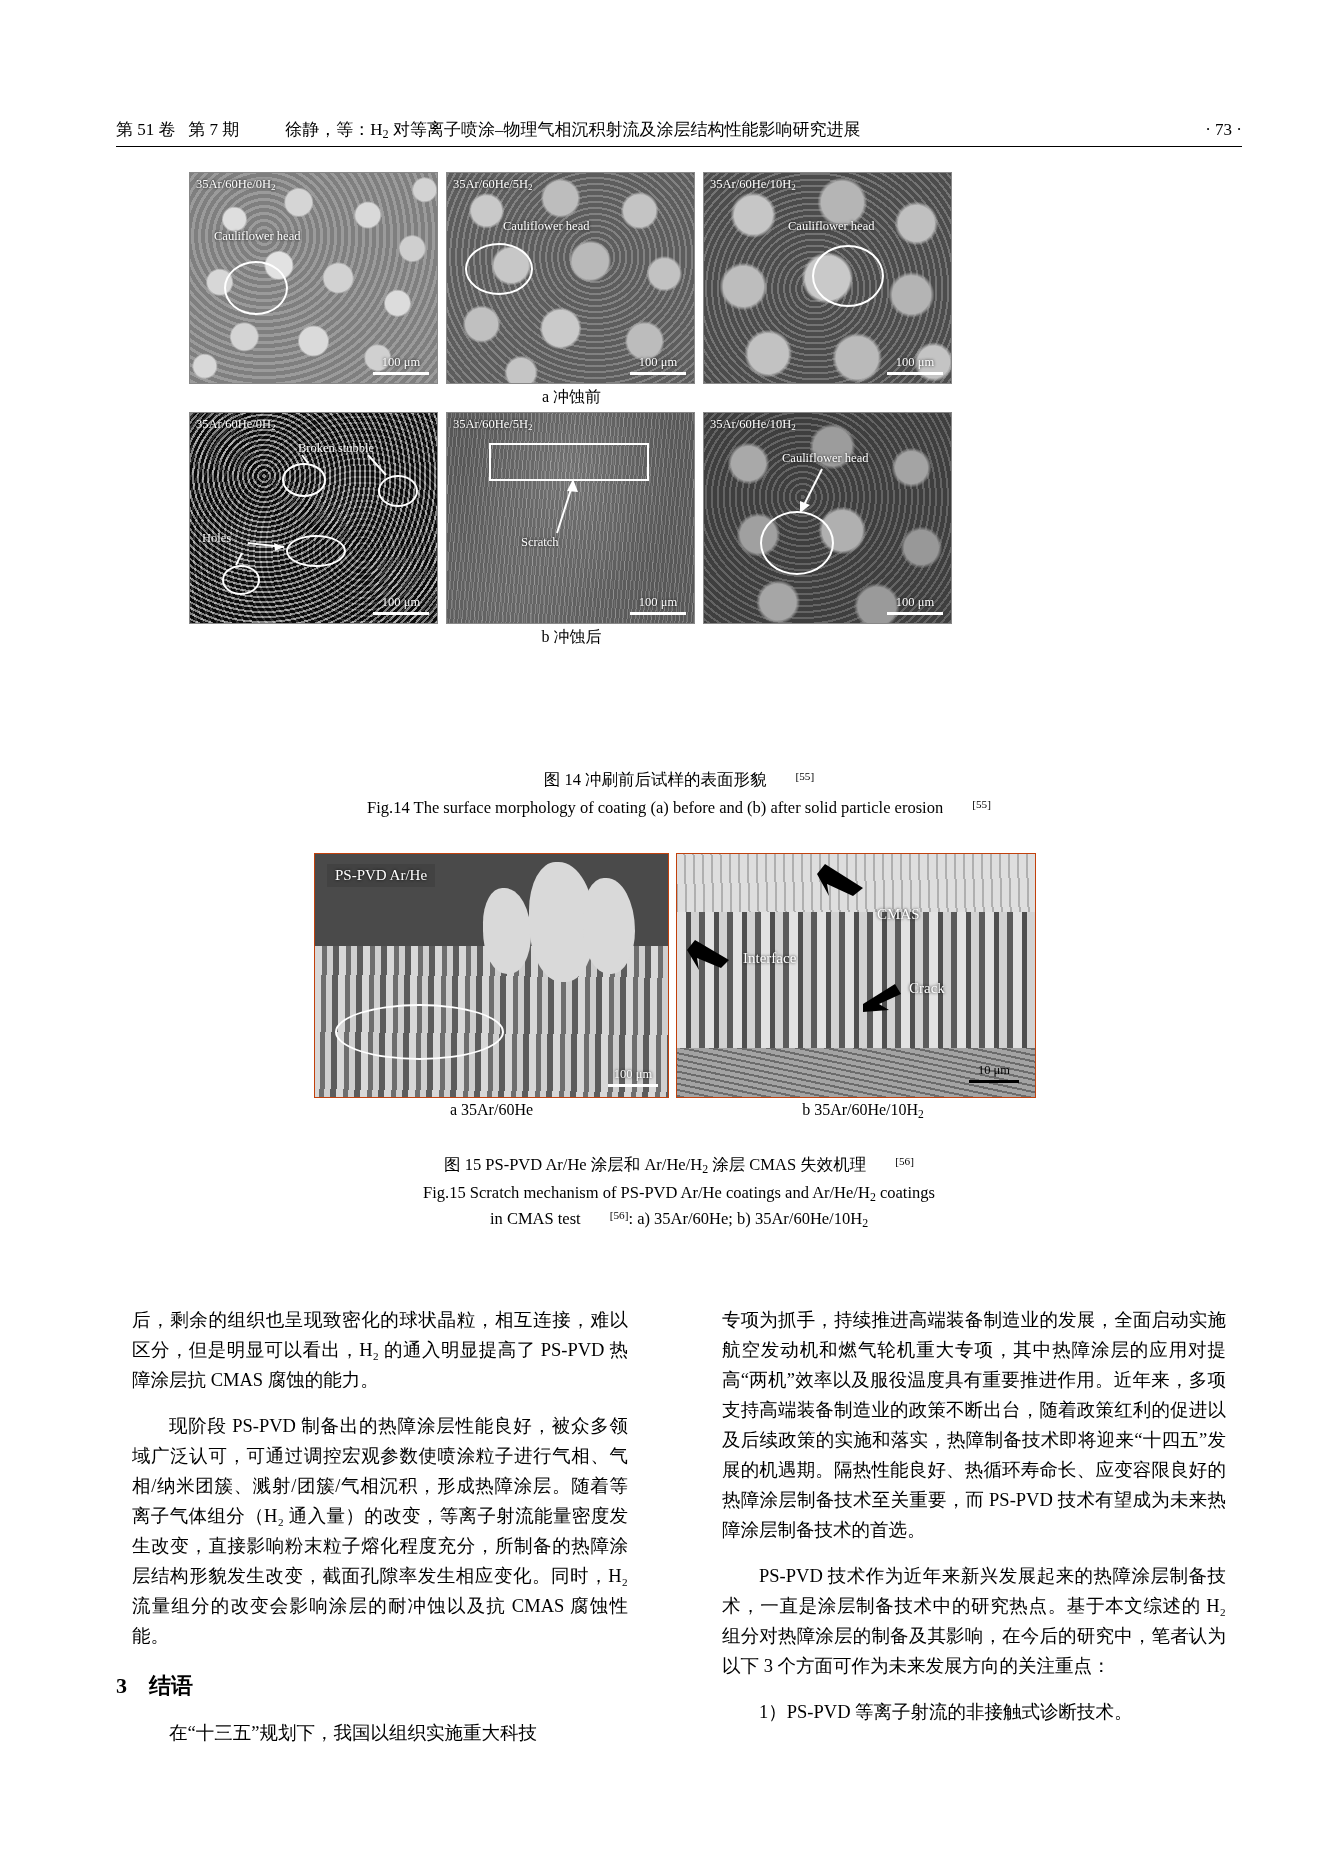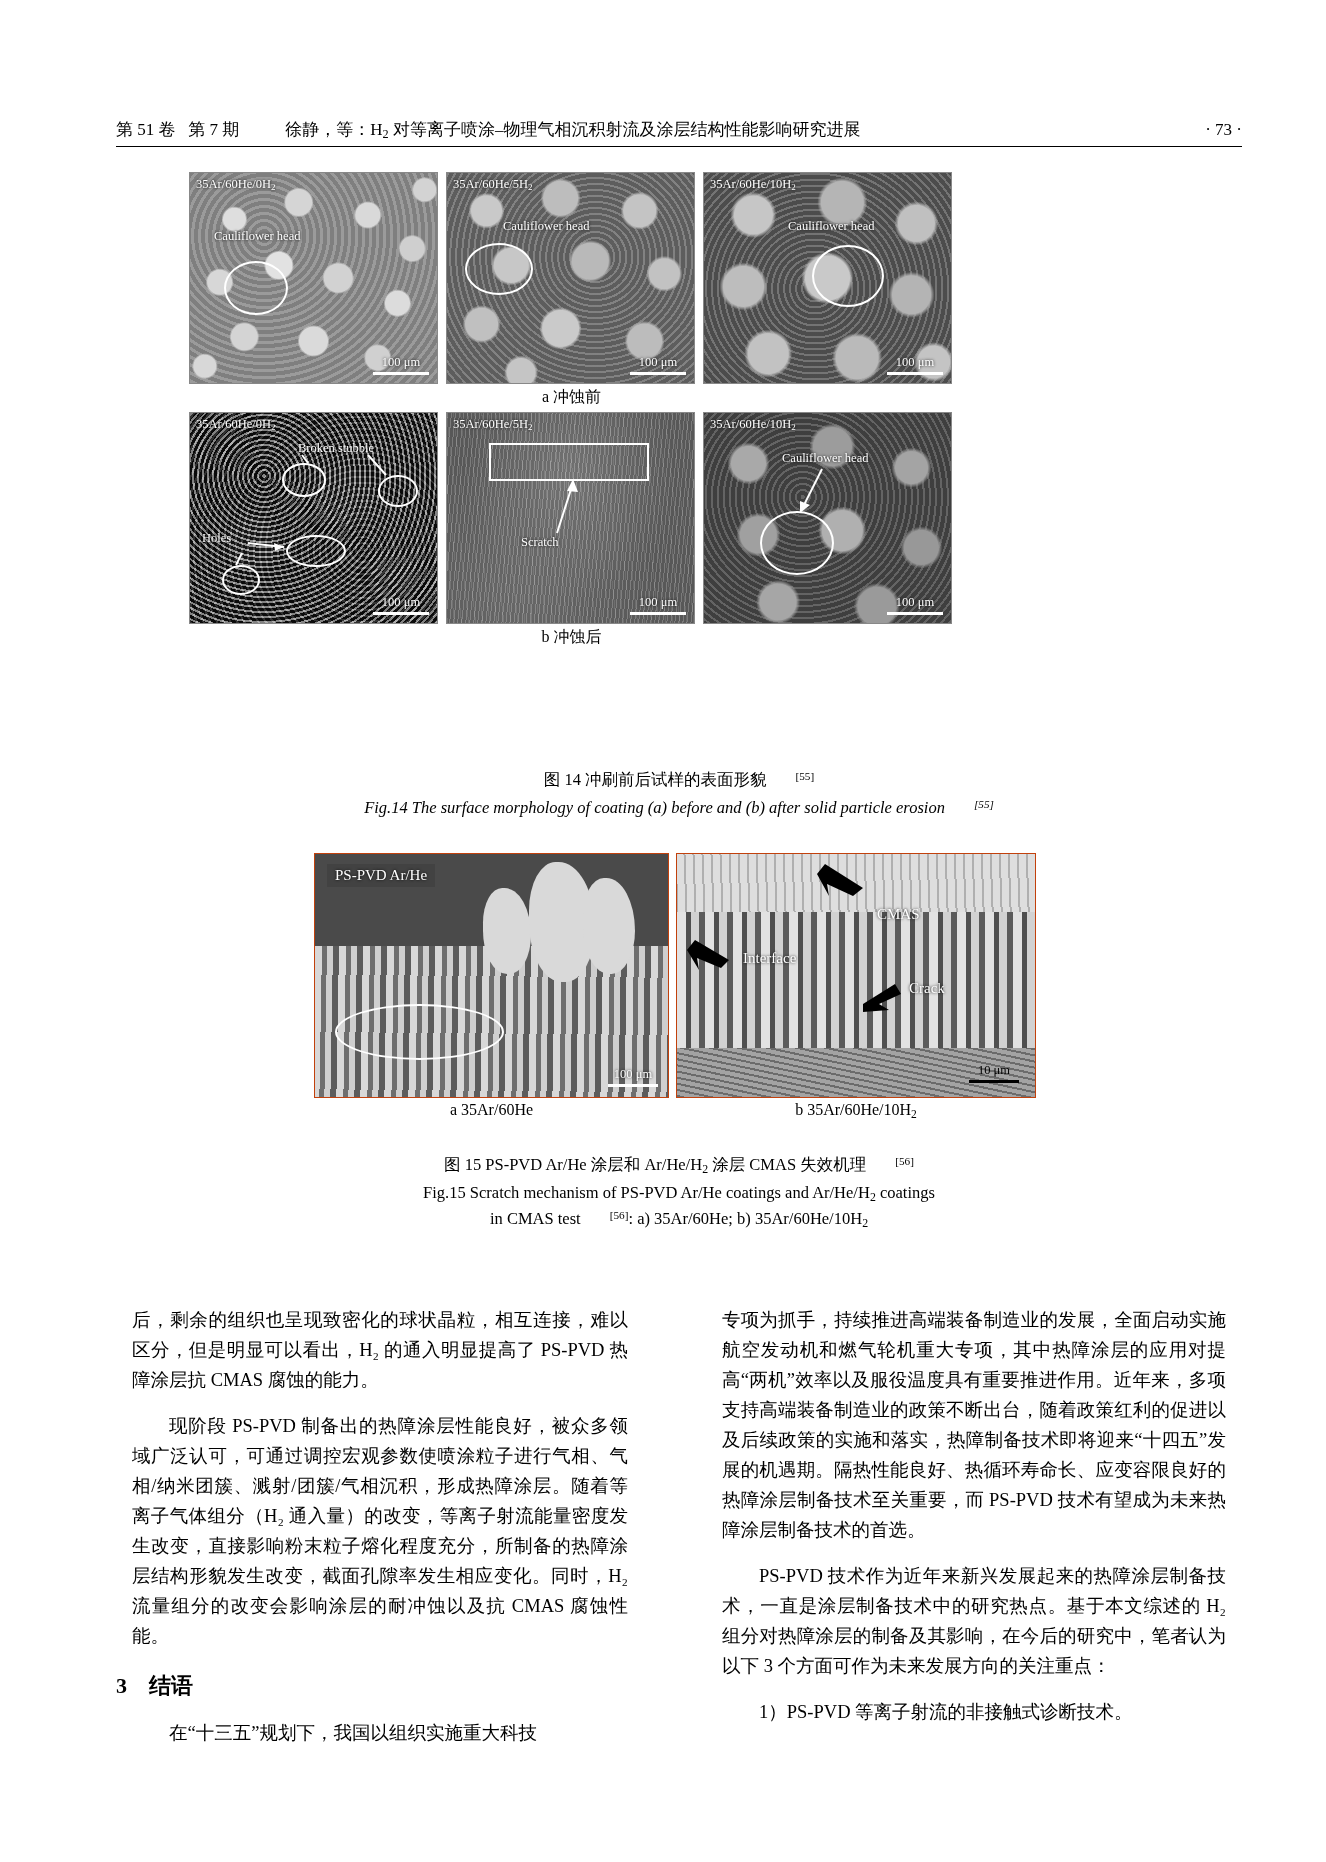--- a/index.html
+++ b/index.html
@@ -440,21 +440,21 @@
         </div>
       </div>
     </div>
 
     <div class="subcap">b  冲蚀后</div>
   </div>
 
   <div class="cap" style="top:768px;">
     <span>图 14    冲刷前后试样的表面形貌</span><sup>[55]</sup>
   </div>
-  <div class="cap" style="top:796px;font-style:italic;">
+  <div class="cap" style="top:796px;">
     <span>Fig.14 The surface morphology of coating (a) before and (b) after solid particle erosion</span><sup>[55]</sup>
   </div>
 
   <div class="fig15">
     <div class="x-row">
 
       <div class="xsec" style="width:355px; height:245px;">
         <div class="coat-a">
           <div class="dark-top"></div>
           <div class="cols"></div>
@@ -486,21 +486,21 @@
             <polygon points="186,150 218,130 224,140 202,150 212,156 186,158"></polygon>
           </g>
         </svg>
         <div class="scalebar dark" style="right:16px; bottom:14px;">
           <span>10  μm</span>
           <div class="bar"></div>
         </div>
       </div>
     </div>
 
-    <div style="display:flex; gap:7px;">
+    <div style="display:flex; gap:14px;">
       <div class="subcap" style="width:355px;">a  35Ar/60He</div>
       <div class="subcap" style="width:360px;"><span>b  35Ar/60He/10H</span><sub>2</sub></div>
     </div>
   </div>
 
   <div class="cap" style="top:1153px;">
     <span>图 15    PS-PVD Ar/He 涂层和 Ar/He/H</span><sub>2</sub><span> 涂层 CMAS 失效机理</span><sup>[56]</sup>
   </div>
   <div class="cap" style="top:1181px;">
     <span>Fig.15 Scratch mechanism of PS-PVD Ar/He coatings and Ar/He/H</span><sub>2</sub><span> coatings</span>

